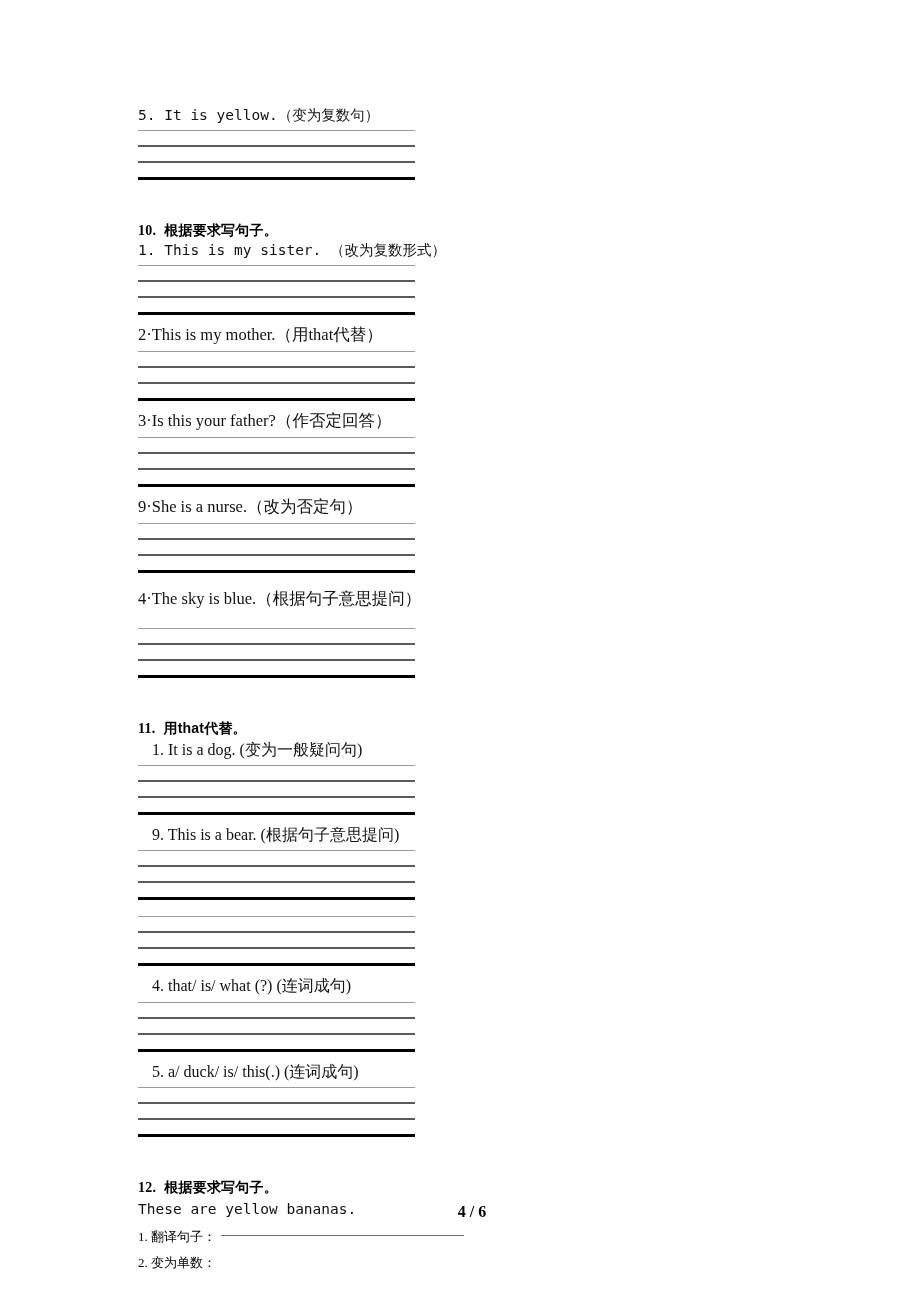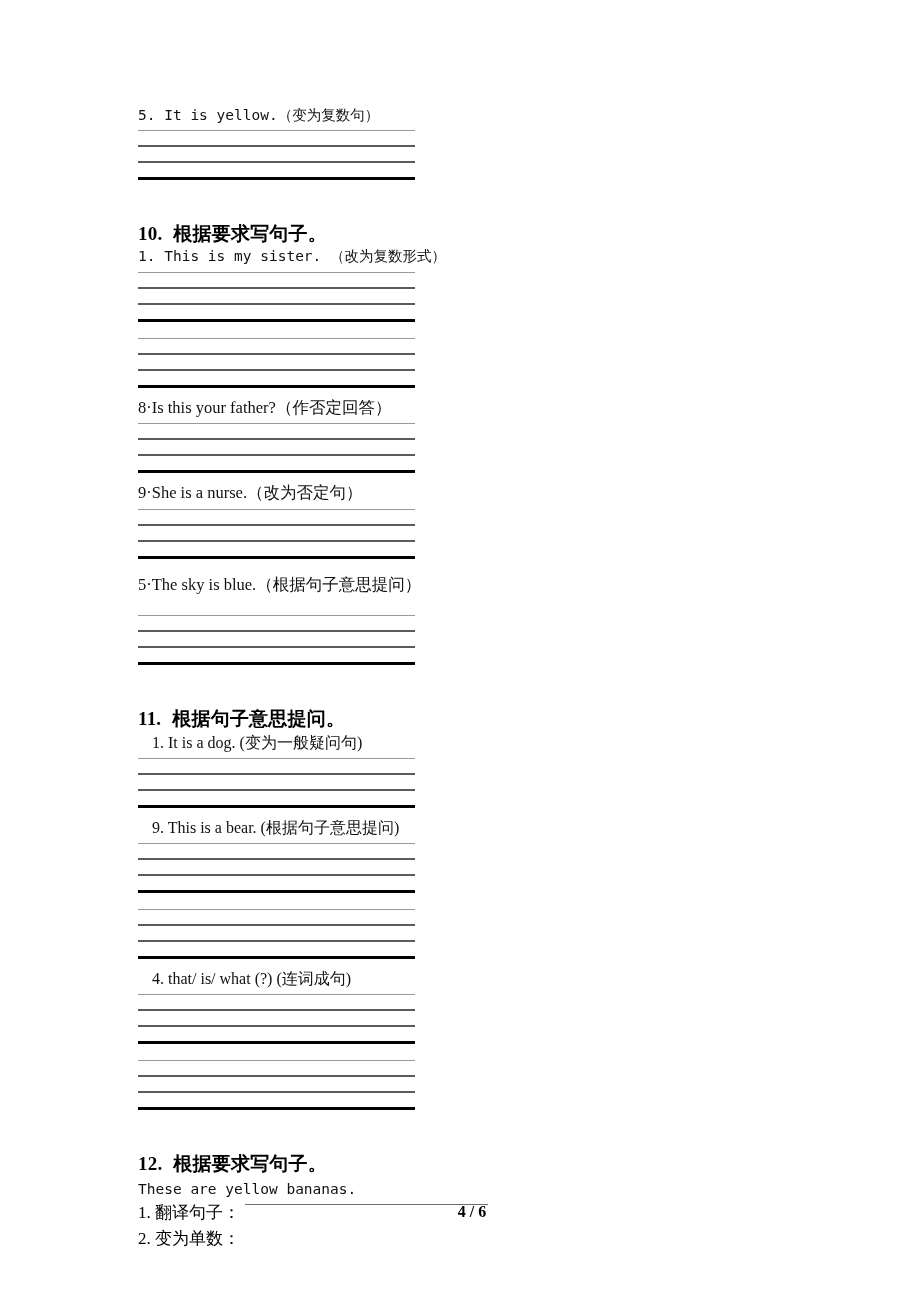--- a/index.html
+++ b/index.html
@@ -30,21 +30,21 @@
     position: absolute;
     left: 138px;
     top: 107px;
     width: 640px;
   }
 
   
   .sec-head {
     font-family: "Liberation Sans", sans-serif;
     font-weight: bold;
-    font-size: 19px;
+    font-size: 14px;
     letter-spacing: 0.2px;
     color: #000;
     white-space: pre;
     line-height: 1.25;
   }
   .sec-head .num { font-family: "Liberation Serif", serif; }
 
   
   .q {
     white-space: pre;
@@ -93,24 +93,24 @@
   .sp-c { height: 14px; }   
 
   .gap-q    { height: 6px; }   
   .gap-item { height: 10px; }  
   .gap-sec  { height: 42px; }  
   .gap-head { height: 2px; }   
 
   
   .blank-row {
     display: flex;
-    align-items: flex-start;
+    align-items: center;
     height: 26px;
     font-family: "Liberation Serif", serif;
-    font-size: 17px;
+    font-size: 13px;
     white-space: pre;
   }
   .blank-row .lbl {
     white-space: pre;
     line-height: 1.1;
     padding-bottom: 1px;
   }
   .blank-row .line {
     height: 0;
     border-top: 1px solid #6e6e6e;
@@ -162,33 +162,34 @@
       <hr class="r r1">
       <div class="sp-a"></div>
       <hr class="r r2">
       <div class="sp-b"></div>
       <hr class="r r3">
       <div class="sp-c"></div>
       <hr class="r r4">
     </div>
     <div class="gap-item"></div>
 
-    <div class="gap-q"></div>
-    <div class="rules">
-      <hr class="r r1">
-      <div class="sp-a"></div>
-      <hr class="r r2">
-      <div class="sp-b"></div>
-      <hr class="r r3">
-      <div class="sp-c"></div>
-      <hr class="r r4">
-    </div>
-    <div class="gap-item"></div>
-
-    <div class="q serif">8·Is this your father?（作否定回答）</div>
+    <div class="q serif">2·This is my mother.（用that代替）</div>
+    <div class="gap-q"></div>
+    <div class="rules">
+      <hr class="r r1">
+      <div class="sp-a"></div>
+      <hr class="r r2">
+      <div class="sp-b"></div>
+      <hr class="r r3">
+      <div class="sp-c"></div>
+      <hr class="r r4">
+    </div>
+    <div class="gap-item"></div>
+
+    <div class="q serif">3·Is this your father?（作否定回答）</div>
     <div class="gap-q"></div>
     <div class="rules">
       <hr class="r r1">
       <div class="sp-a"></div>
       <hr class="r r2">
       <div class="sp-b"></div>
       <hr class="r r3">
       <div class="sp-c"></div>
       <hr class="r r4">
     </div>
@@ -200,35 +201,35 @@
       <hr class="r r1">
       <div class="sp-a"></div>
       <hr class="r r2">
       <div class="sp-b"></div>
       <hr class="r r3">
       <div class="sp-c"></div>
       <hr class="r r4">
     </div>
     <div style="height:16px"></div>
 
-    <div class="q serif">5·The sky is blue.（根据句子意思提问）</div>
+    <div class="q serif">4·The sky is blue.（根据句子意思提问）</div>
     <div style="height:20px"></div>
     <div class="rules">
       <hr class="r r1">
       <div class="sp-a"></div>
       <hr class="r r2">
       <div class="sp-b"></div>
       <hr class="r r3">
       <div class="sp-c"></div>
       <hr class="r r4">
     </div>
 
     <div class="gap-sec"></div>
 
-    <div class="sec-head"><span class="num">11.</span><span>  </span><span>根据句子意思提问。</span></div>
+    <div class="sec-head"><span class="num">11.</span><span>  </span><span>用that代替。</span></div>
     <div class="gap-head"></div>
 
     <div class="q serif-sm">1. It is a dog. (变为一般疑问句)</div>
     <div class="gap-q"></div>
     <div class="rules">
       <hr class="r r1">
       <div class="sp-a"></div>
       <hr class="r r2">
       <div class="sp-b"></div>
       <hr class="r r3">
@@ -268,20 +269,21 @@
       <hr class="r r1">
       <div class="sp-a"></div>
       <hr class="r r2">
       <div class="sp-b"></div>
       <hr class="r r3">
       <div class="sp-c"></div>
       <hr class="r r4">
     </div>
     <div class="gap-item"></div>
 
+    <div class="q serif-sm">5. a/ duck/ is/ this(.) (连词成句)</div>
     <div class="gap-q"></div>
     <div class="rules">
       <hr class="r r1">
       <div class="sp-a"></div>
       <hr class="r r2">
       <div class="sp-b"></div>
       <hr class="r r3">
       <div class="sp-c"></div>
       <hr class="r r4">
     </div>

